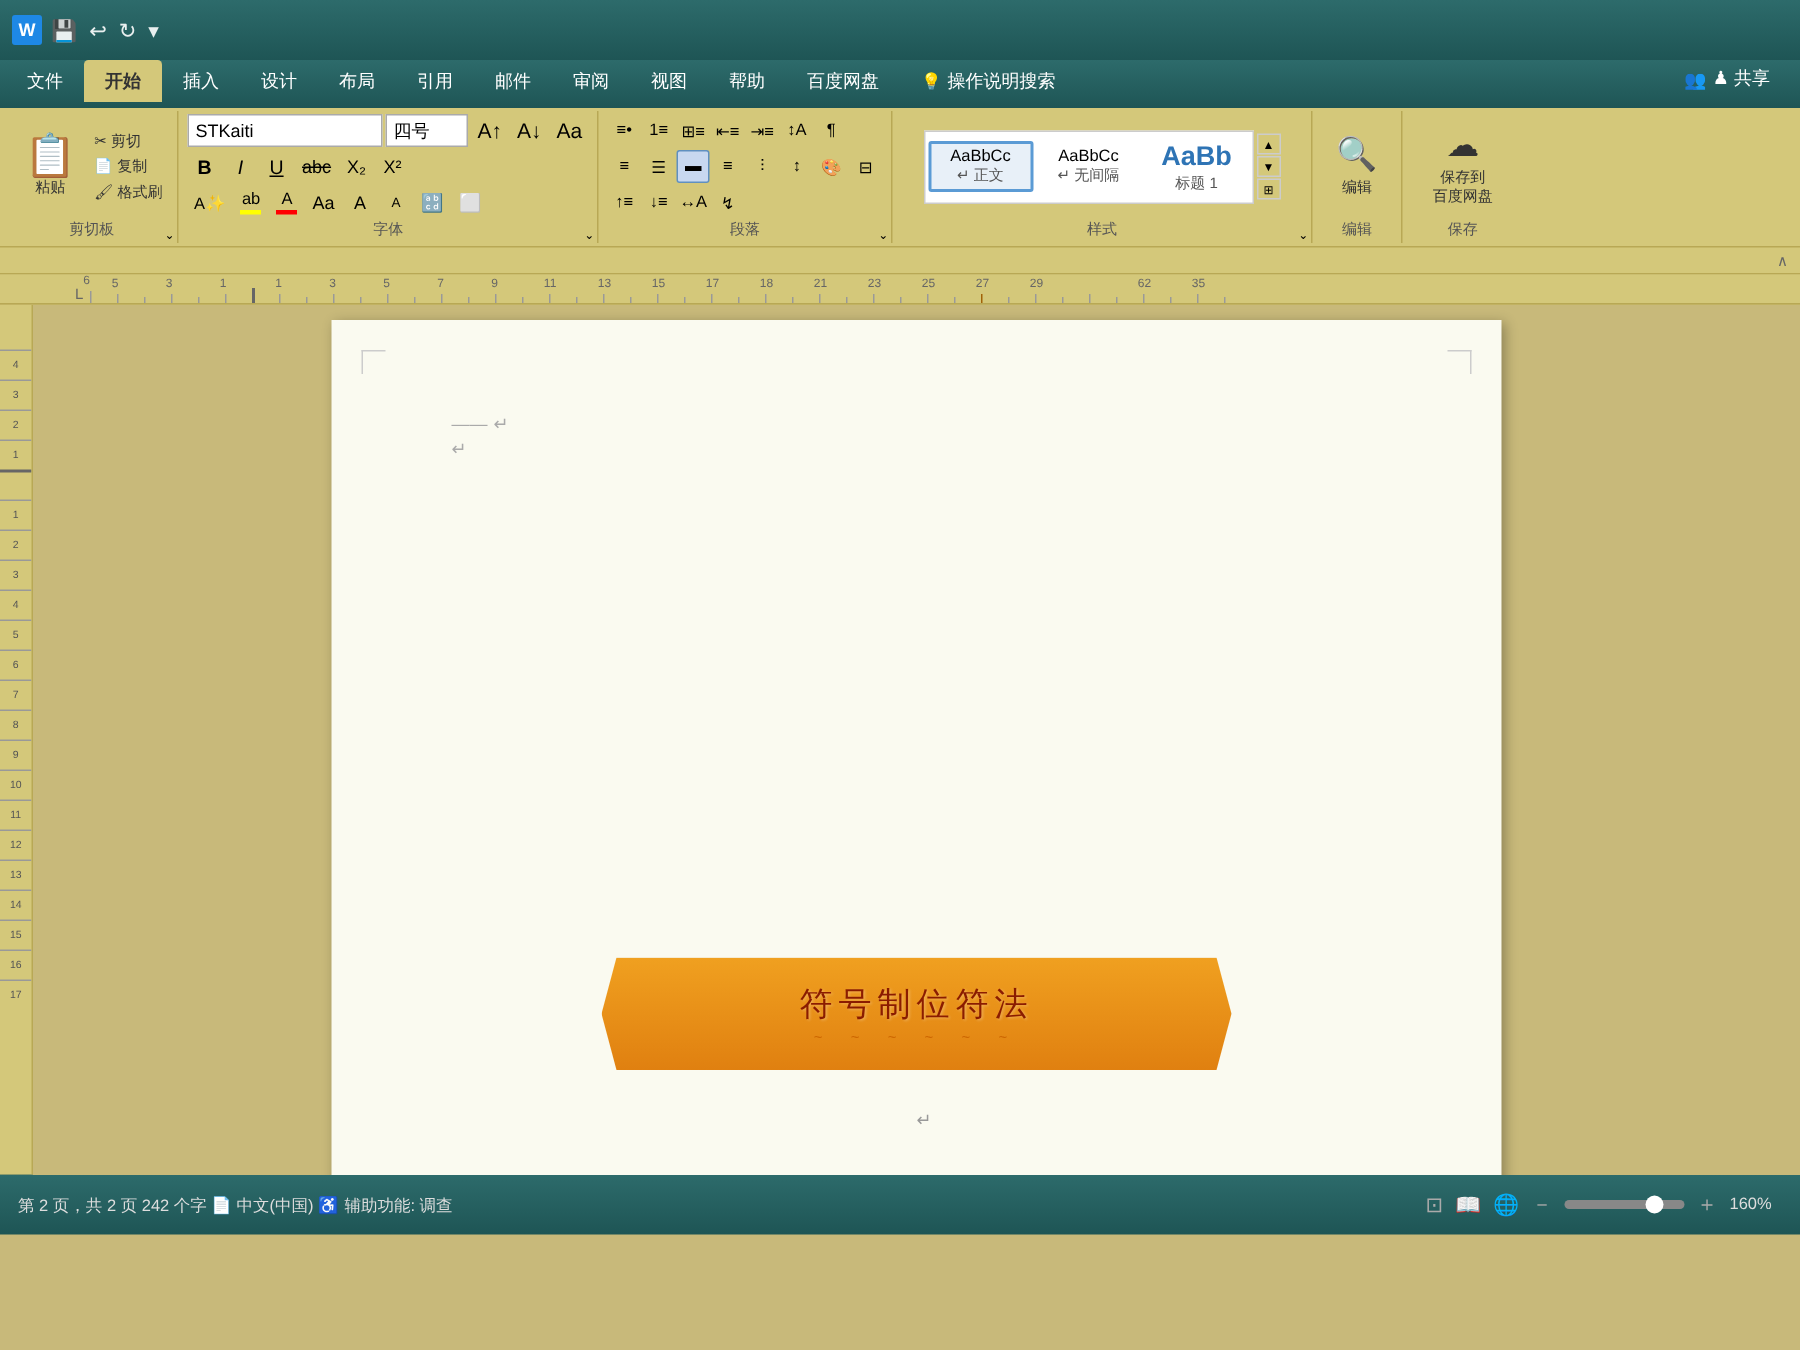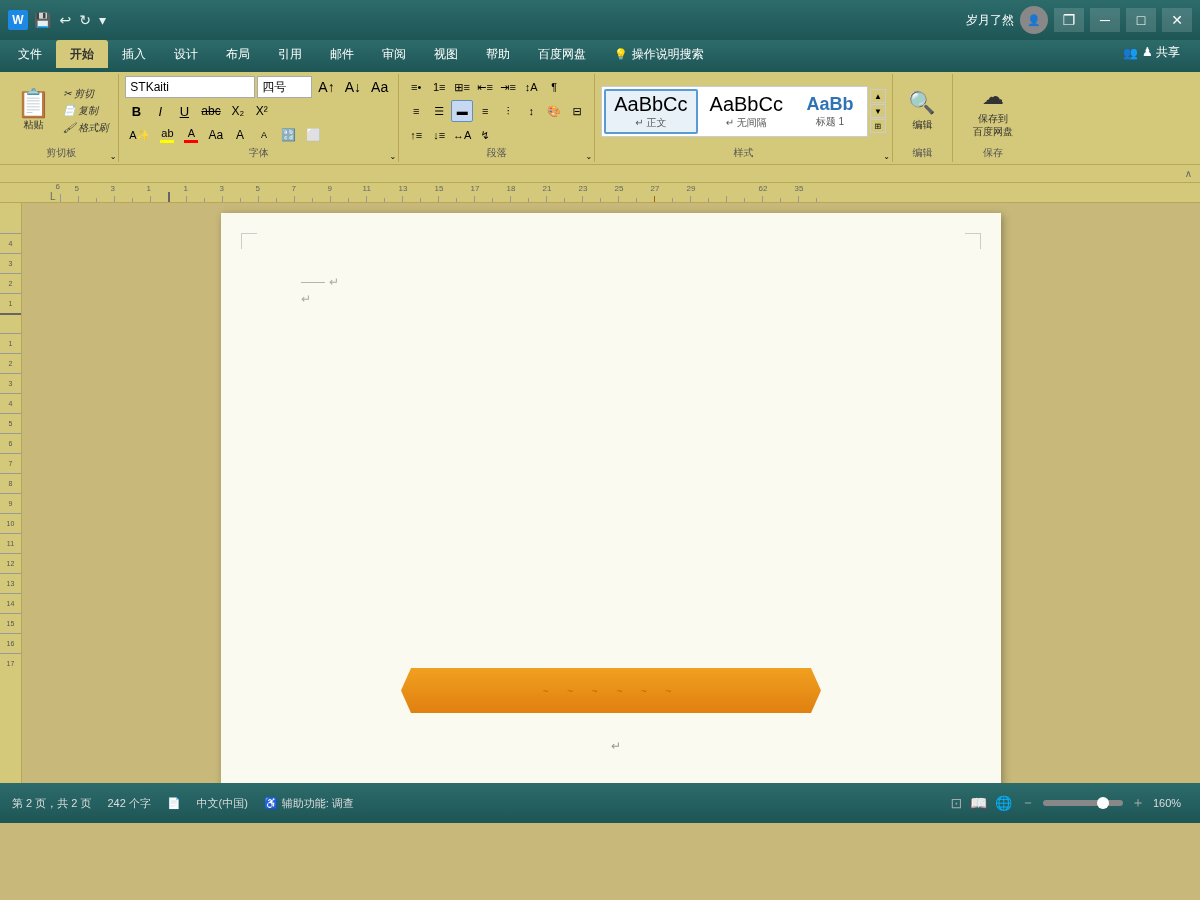--- a/index.html
+++ b/index.html
@@ -88,21 +88,21 @@
     .paste-btn {
       display: flex; flex-direction: column; align-items: center;
       padding: 2px 6px; cursor: pointer; background: none; border: none;
       font-size: 10px; color: #333;
     }
     .paste-icon { font-size: 28px; line-height: 1; }
     .small-btns { display: flex; flex-direction: column; gap: 1px; }
     .small-btn { 
       background: none; border: none; cursor: pointer;
       font-size: 10px; color: #333; padding: 1px 4px;
-      display: flex; align-items: center; gap: 2px; font-style: italic;
+      display: flex; align-items: center; gap: 2px;
     }
 
     
     .font-group-inner { display: flex; flex-direction: column; gap: 2px; }
     .font-row1, .font-row2, .font-row3 { display: flex; align-items: center; gap: 2px; }
     .font-name-box {
       width: 130px; height: 22px;
       border: 1px solid #aaa; background: white;
       font-size: 12px; padding: 2px 4px;
     }
@@ -143,21 +143,21 @@
     }
     .style-item {
       padding: 2px 8px;
       cursor: pointer;
       border: 2px solid transparent;
       display: flex; flex-direction: column; align-items: center;
       min-width: 70px;
       border-radius: 2px;
     }
     .style-item.active { border-color: #5b9bd5; background: #e8f0f8; }
-    .style-preview { font-size: 20px; }
+    .style-preview { font-size: 11px; }
     .style-label { font-size: 10px; color: #555; }
     .styles-scroll { display: flex; flex-direction: column; gap: 1px; }
     .styles-scroll-btn { width: 16px; height: 14px; background: none; border: 1px solid #ccc; cursor: pointer; font-size: 8px; display: flex; align-items: center; justify-content: center; }
 
     
     .editing-btn { 
       display: flex; flex-direction: column; align-items: center;
       padding: 2px 8px; cursor: pointer; background: none; border: none;
       font-size: 10px; color: #333; gap: 2px;
     }
@@ -303,21 +303,21 @@
       margin-top: 2px;
     }
 
     
     #status-bar {
       height: 40px;
       background: linear-gradient(to bottom, #2d6b6b, #1e5555);
       display: flex;
       align-items: center;
       padding: 15px 12px;
-      gap: 16px;
+      gap: 3px;
       color: #ddd;
       font-size: 11px;
     }
     .status-item { display: flex; align-items: center; gap: 4px; cursor: pointer; }
     .zoom-area { margin-left: auto; display: flex; align-items: center; gap: 8px; }
     .zoom-slider { 
       width: 80px; height: 6px; 
       background: #888; border-radius: 3px;
       position: relative; cursor: pointer;
     }
@@ -344,28 +344,20 @@
 
 <div id="title-bar">
   <div class="title-left">
     <div class="title-icon">W</div>
     <div class="quick-access">
       <button class="qa-btn" title="保存">💾</button>
       <button class="qa-btn" title="撤销">↩</button>
       <button class="qa-btn" title="重做">↻</button>
       <button class="qa-btn">▾</button>
     </div>
-  </div>
-  <div class="user-area">
-    <span>岁月了然</span>
-    <div class="avatar">👤</div>
-    <button class="win-btn">❐</button>
-    <button class="win-btn">─</button>
-    <button class="win-btn">□</button>
-    <button class="win-btn close">✕</button>
   </div>
 </div>
 
 <div id="ribbon-tabs">
   <div class="ribbon-tab">文件</div>
   <div class="ribbon-tab active">开始</div>
   <div class="ribbon-tab">插入</div>
   <div class="ribbon-tab">设计</div>
   <div class="ribbon-tab">布局</div>
   <div class="ribbon-tab">引用</div>
@@ -713,20 +705,21 @@
           <span style="color:#aaa;">——</span>
           <span class="para-mark">↵</span>
         </div>
 
         <div class="doc-line">
           <span class="para-mark">↵</span>
         </div>
 
         <div style="position:absolute;bottom:20px;left:50%;transform:translateX(-50%);">
           <div class="orange-banner">
+            <div class="banner-text">符号制位符法</div>
             <div class="banner-squiggle">~  ~  ~  ~  ~  ~</div>
           </div>
           <span class="para-mark" style="margin-left:10px;color:#999;">↵</span>
         </div>
       </div>
     </div>
   </div>
 
 </div>
 

